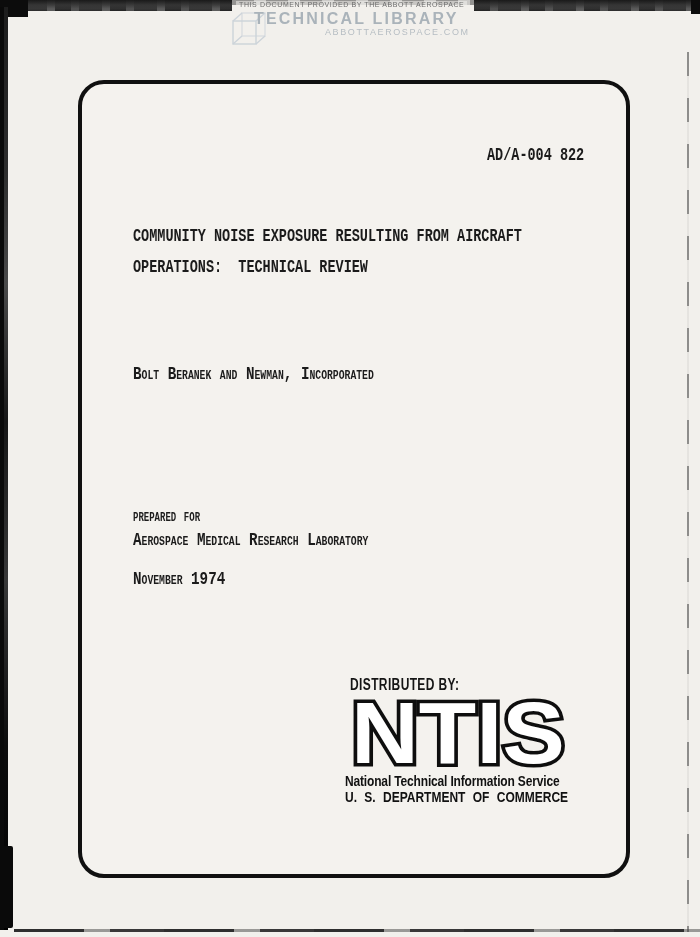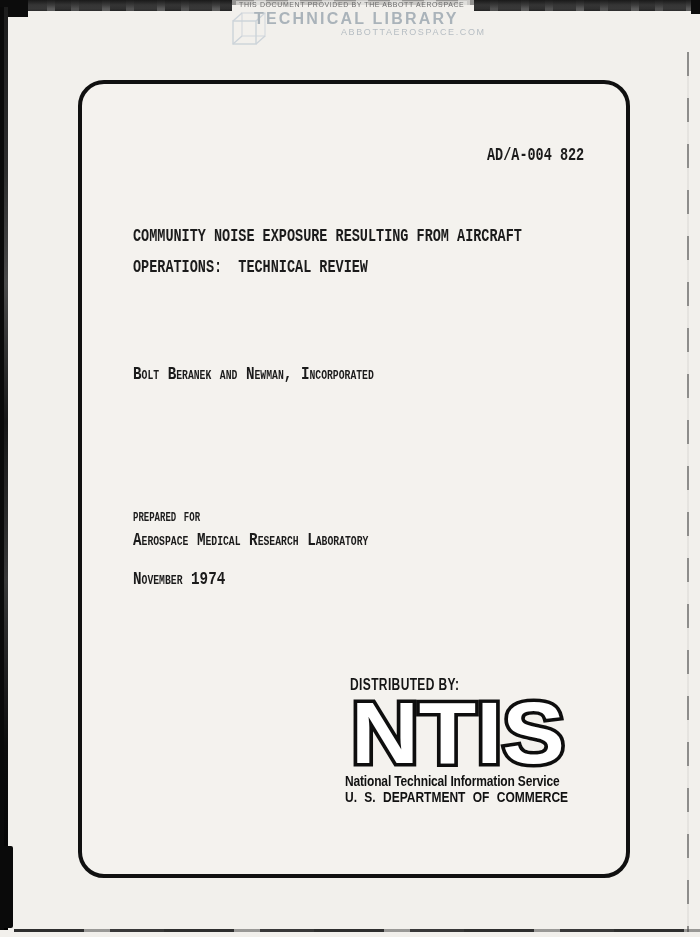--- a/index.html
+++ b/index.html
@@ -58,21 +58,21 @@
     white-space: nowrap;
   }
   .wm-title {
     position: absolute; left: 254px; top: 10px;
     font-size: 16px; font-weight: bold; letter-spacing: 2.2px;
     color: #aab3ba; white-space: nowrap;
   }
   .wm-url {
     position: absolute; left: 325px; top: 27px;
     font-size: 9px; letter-spacing: 1.6px;
-    color: #b6bdc3; white-space: nowrap; margin-left: 16px;
+    color: #b6bdc3; white-space: nowrap;
   }
   .wm-cube { position: absolute; left: 227px; top: 8px; }
 
   
   .cover-border {
     position: absolute; left: 78px; top: 80px;
     width: 552px; height: 798px;
     border: 4px solid #101010;
     border-radius: 26px;
     background: #f4f2ee;

